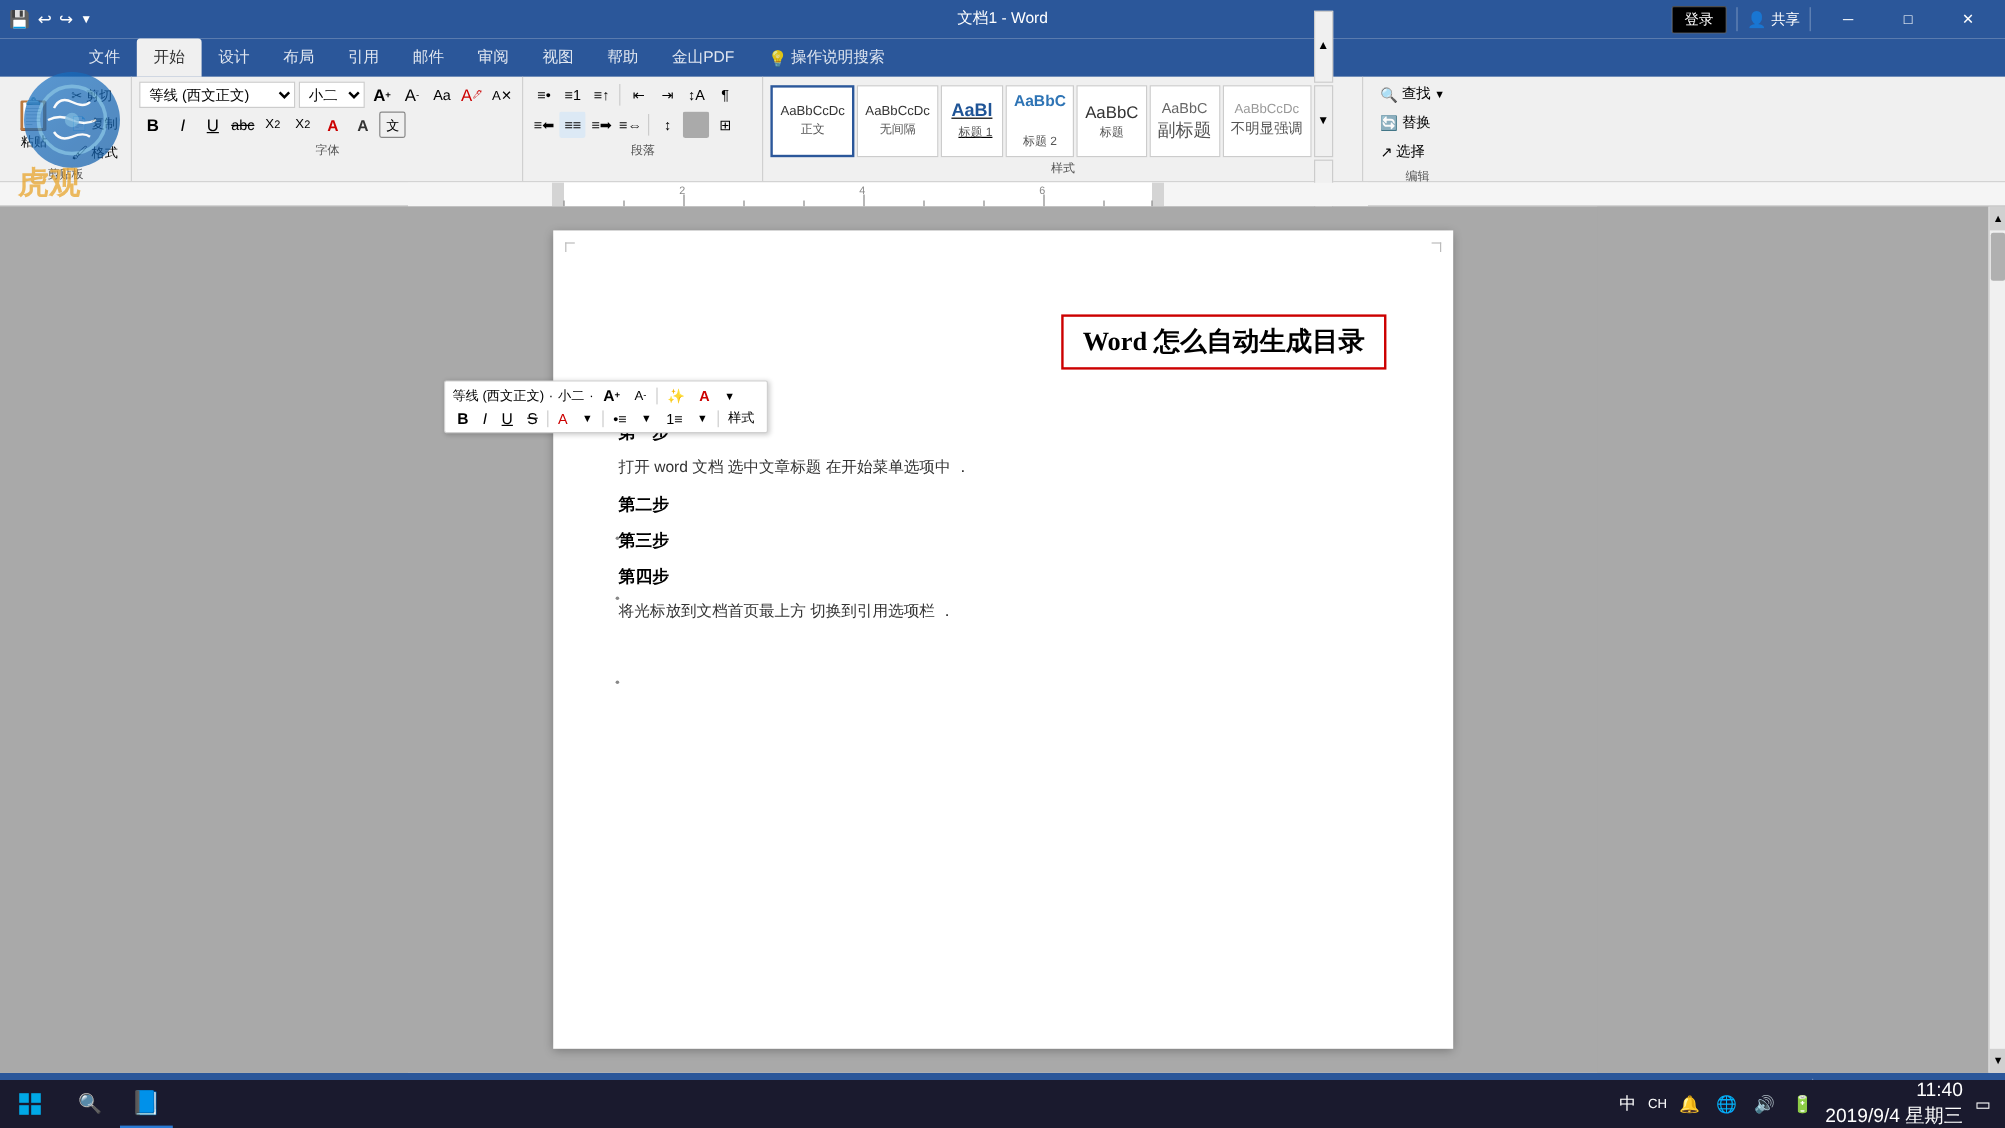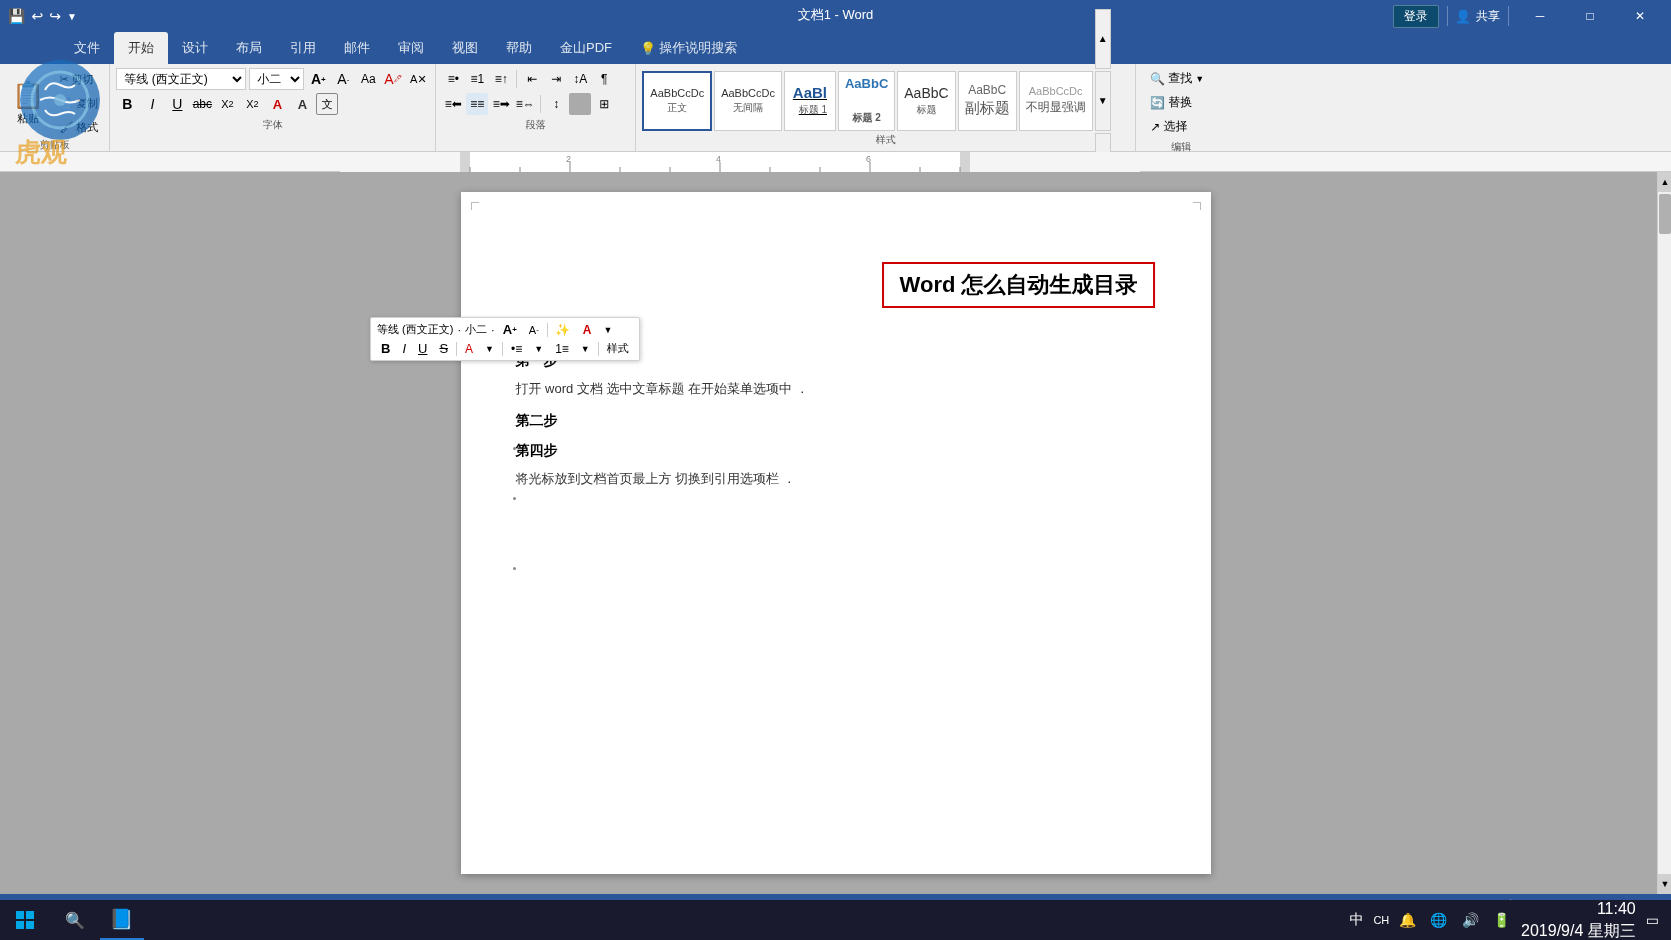--- a/index.html
+++ b/index.html
@@ -33,21 +33,21 @@
       width: 46px;
       height: 32px;
       display: flex;
       align-items: center;
       justify-content: center;
       font-size: 12px;
       color: white;
       cursor: pointer;
     }
     .login-btn {
-      background: #0c4a6e;
+      background: #000000;
       color: white;
       border: 1px solid rgba(255,255,255,0.3);
       padding: 2px 10px;
       font-size: 12px;
       cursor: pointer;
       border-radius: 2px;
     }
     .share-btn {
       background: transparent;
       color: white;
@@ -489,21 +489,21 @@
       </div>
       <div class="style-btn">
         <div style="text-align:right;text-decoration:underline;">
           <div style="font-size:15px;font-weight:bold;color:#1f5496;">AaBl</div>
           <div style="font-size:10px;color:#555;margin-top:2px;">标题 1</div>
         </div>
       </div>
       <div class="style-btn">
         <div style="text-align:center;">
           <div style="font-size:13px;font-weight:bold;color:#2e74b5;">AaBbC</div>
-          <div style="font-size:10px;color:#555;margin-top:20px;font-weight:bold;">标题 2</div>
+          <div style="font-size:10px;color:#555;margin-top:20px;">标题 2</div>
         </div>
       </div>
       <div class="style-btn">
         <div style="text-align:center;">
           <div style="font-size:14px;color:#333;">AaBbC</div>
           <div style="font-size:10px;color:#555;margin-top:2px;">标题</div>
         </div>
       </div>
       <div class="style-btn">
         <div style="text-align:center;">
@@ -618,29 +618,30 @@
 
   <div style="display:flex;width:100%;justify-content:center;">
 
     <div style="width:340px;background:#a9a9a9;"></div>
 
     <div class="doc-page">
 
       <div style="position:absolute;top:10px;left:10px;width:8px;height:8px;border-top:1px solid #bbb;border-left:1px solid #bbb;"></div>
       <div style="position:absolute;top:10px;right:10px;width:8px;height:8px;border-top:1px solid #bbb;border-right:1px solid #bbb;"></div>
 
-      <div style="text-align:center;margin-bottom:24px;margin-top:20px;">
+      <div style="text-align:center;margin-bottom:24px;margin-top:20px;font-family:Liberation Serif, serif;">
         <span class="selected-title">Word 怎么自动生成目录</span>
       </div>
 
       <p class="doc-heading-1">第一步</p>
       <p class="doc-paragraph">打开 word 文档    选中文章标题  在开始菜单选项中 ．</p>
 
       <p class="doc-heading-1">第二步</p>
 
+      <p class="doc-heading-1">第三步</p>
 
       <p class="doc-heading-1">第四步</p>
       <p class="doc-paragraph">将光标放到文档首页最上方    切换到引用选项栏 ．</p>
 
       <div style="position:absolute;left:52px;top:255px;width:3px;height:3px;background:#888;border-radius:50%;"></div>
       <div style="position:absolute;left:52px;top:305px;width:3px;height:3px;background:#888;border-radius:50%;"></div>
       <div style="position:absolute;left:52px;top:375px;width:3px;height:3px;background:#888;border-radius:50%;"></div>
     </div>
 
     <div style="width:340px;background:#a9a9a9;position:relative;">

